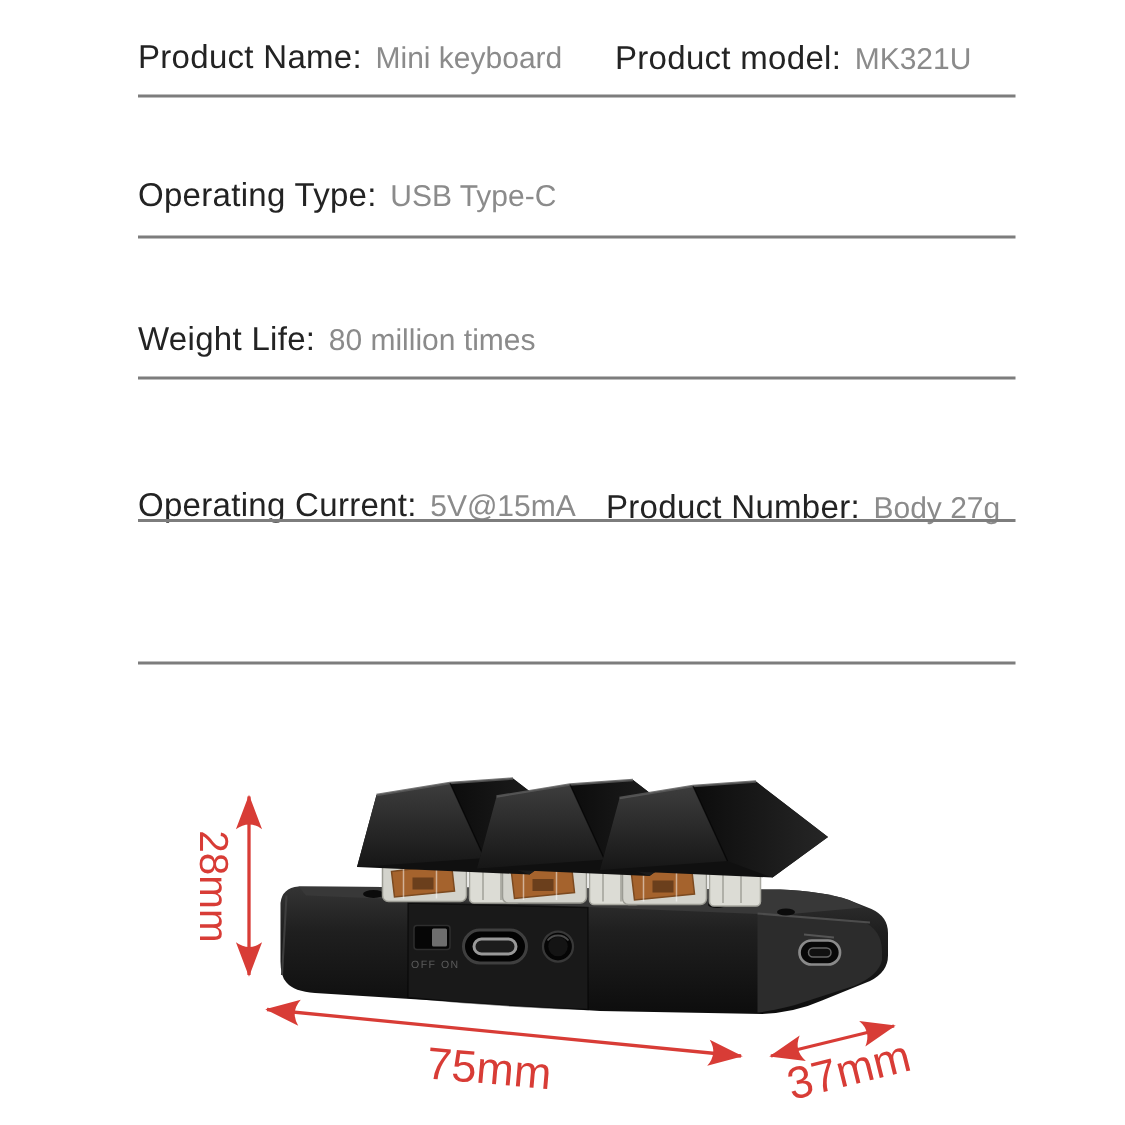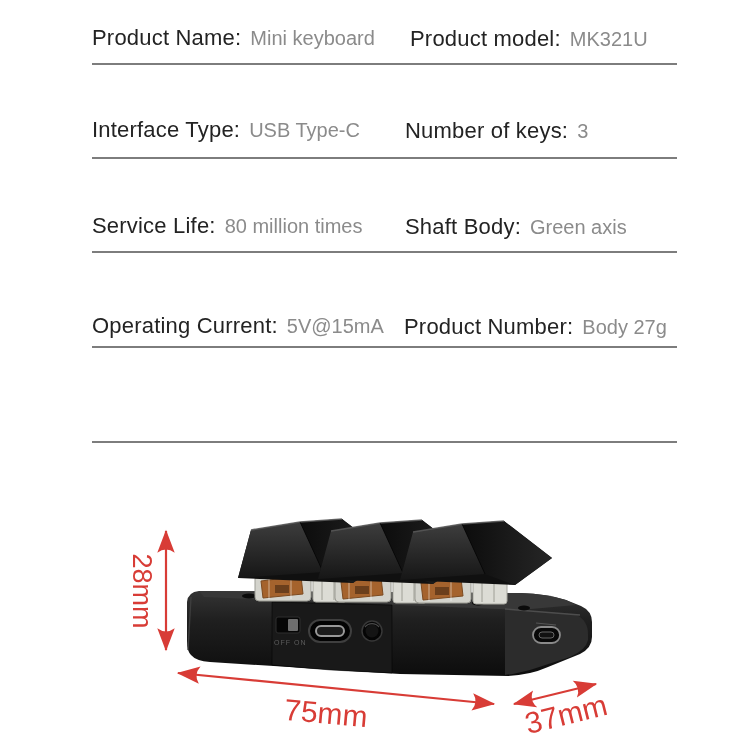--- a/index.html
+++ b/index.html
@@ -29,39 +29,33 @@
       <span class="lab">Product Name:</span><span class="val">Mini keyboard</span>
     </span>
     <span class="pair right" style="left:318px">
       <span class="lab">Product model:</span><span class="val">MK321U</span>
     </span>
   </div>
   <div class="divider" style="top:63px"></div>
 
   <div class="row" style="top:117px">
     <span class="pair">
-      <span class="lab">Interface Type:</span><span class="val">USB Type-C</span>
-    </span>
-    <span class="pair right" style="left:313px">
-      <span class="lab">Number of keys:</span><span class="val">3</span>
+      <span class="lab">Operating Type:</span><span class="val">USB Type-C</span>
     </span>
   </div>
   <div class="divider" style="top:157px"></div>
 
   <div class="row" style="top:213px">
     <span class="pair">
-      <span class="lab">Service Life:</span><span class="val">80 million times</span>
-    </span>
-    <span class="pair right" style="left:313px">
-      <span class="lab">Shaft Body:</span><span class="val">Green axis</span>
+      <span class="lab">Weight Life:</span><span class="val">80 million times</span>
     </span>
   </div>
   <div class="divider" style="top:251px"></div>
 
-  <div class="row" style="top:313px">
+  <div class="row" style="top:324px">
     <span class="pair">
       <span class="lab">Operating Current:</span><span class="val">5V@15mA</span>
     </span>
     <span class="pair right" style="left:312px">
       <span class="lab">Product Number:</span><span class="val">Body 27g</span>
     </span>
   </div>
   <div class="divider" style="top:346px"></div>
 
   <div class="divider" style="top:441px"></div>

